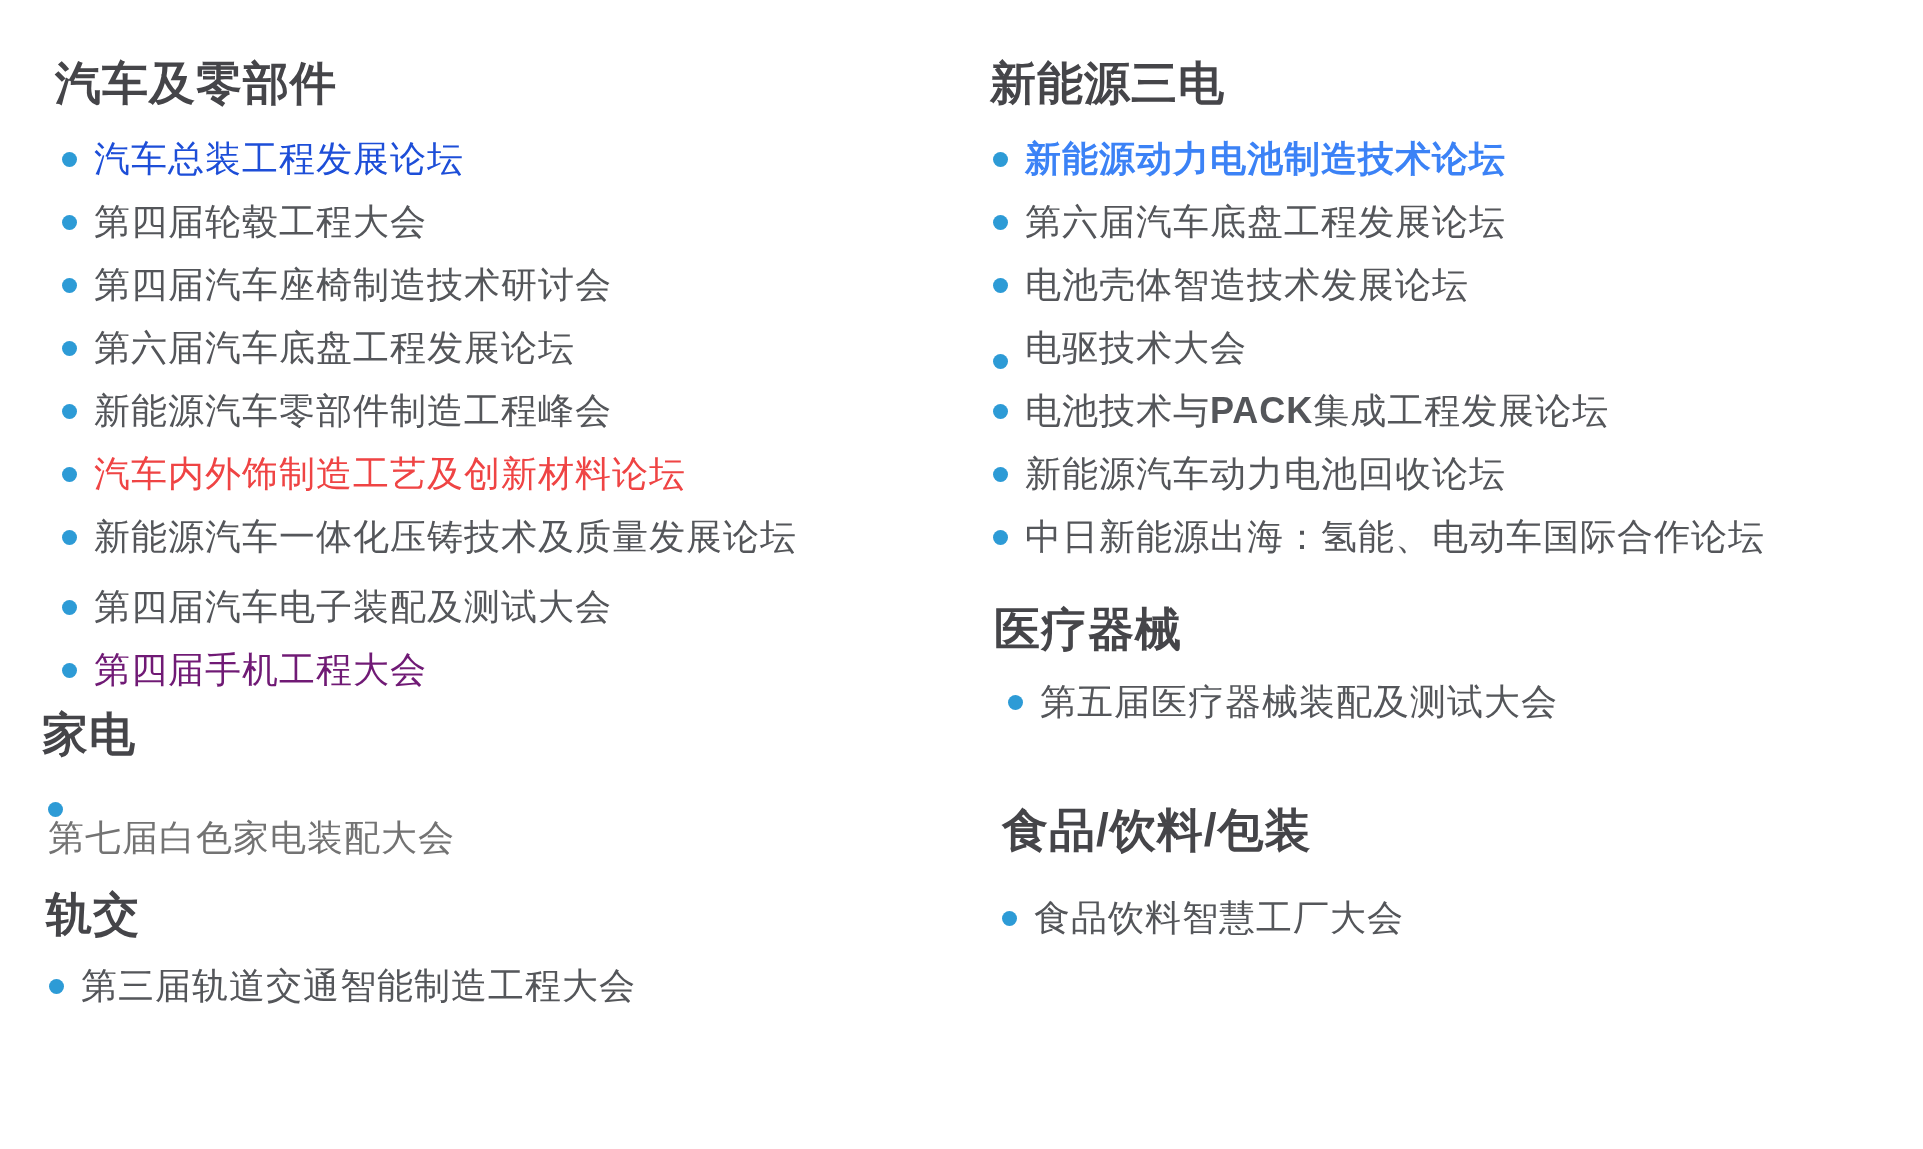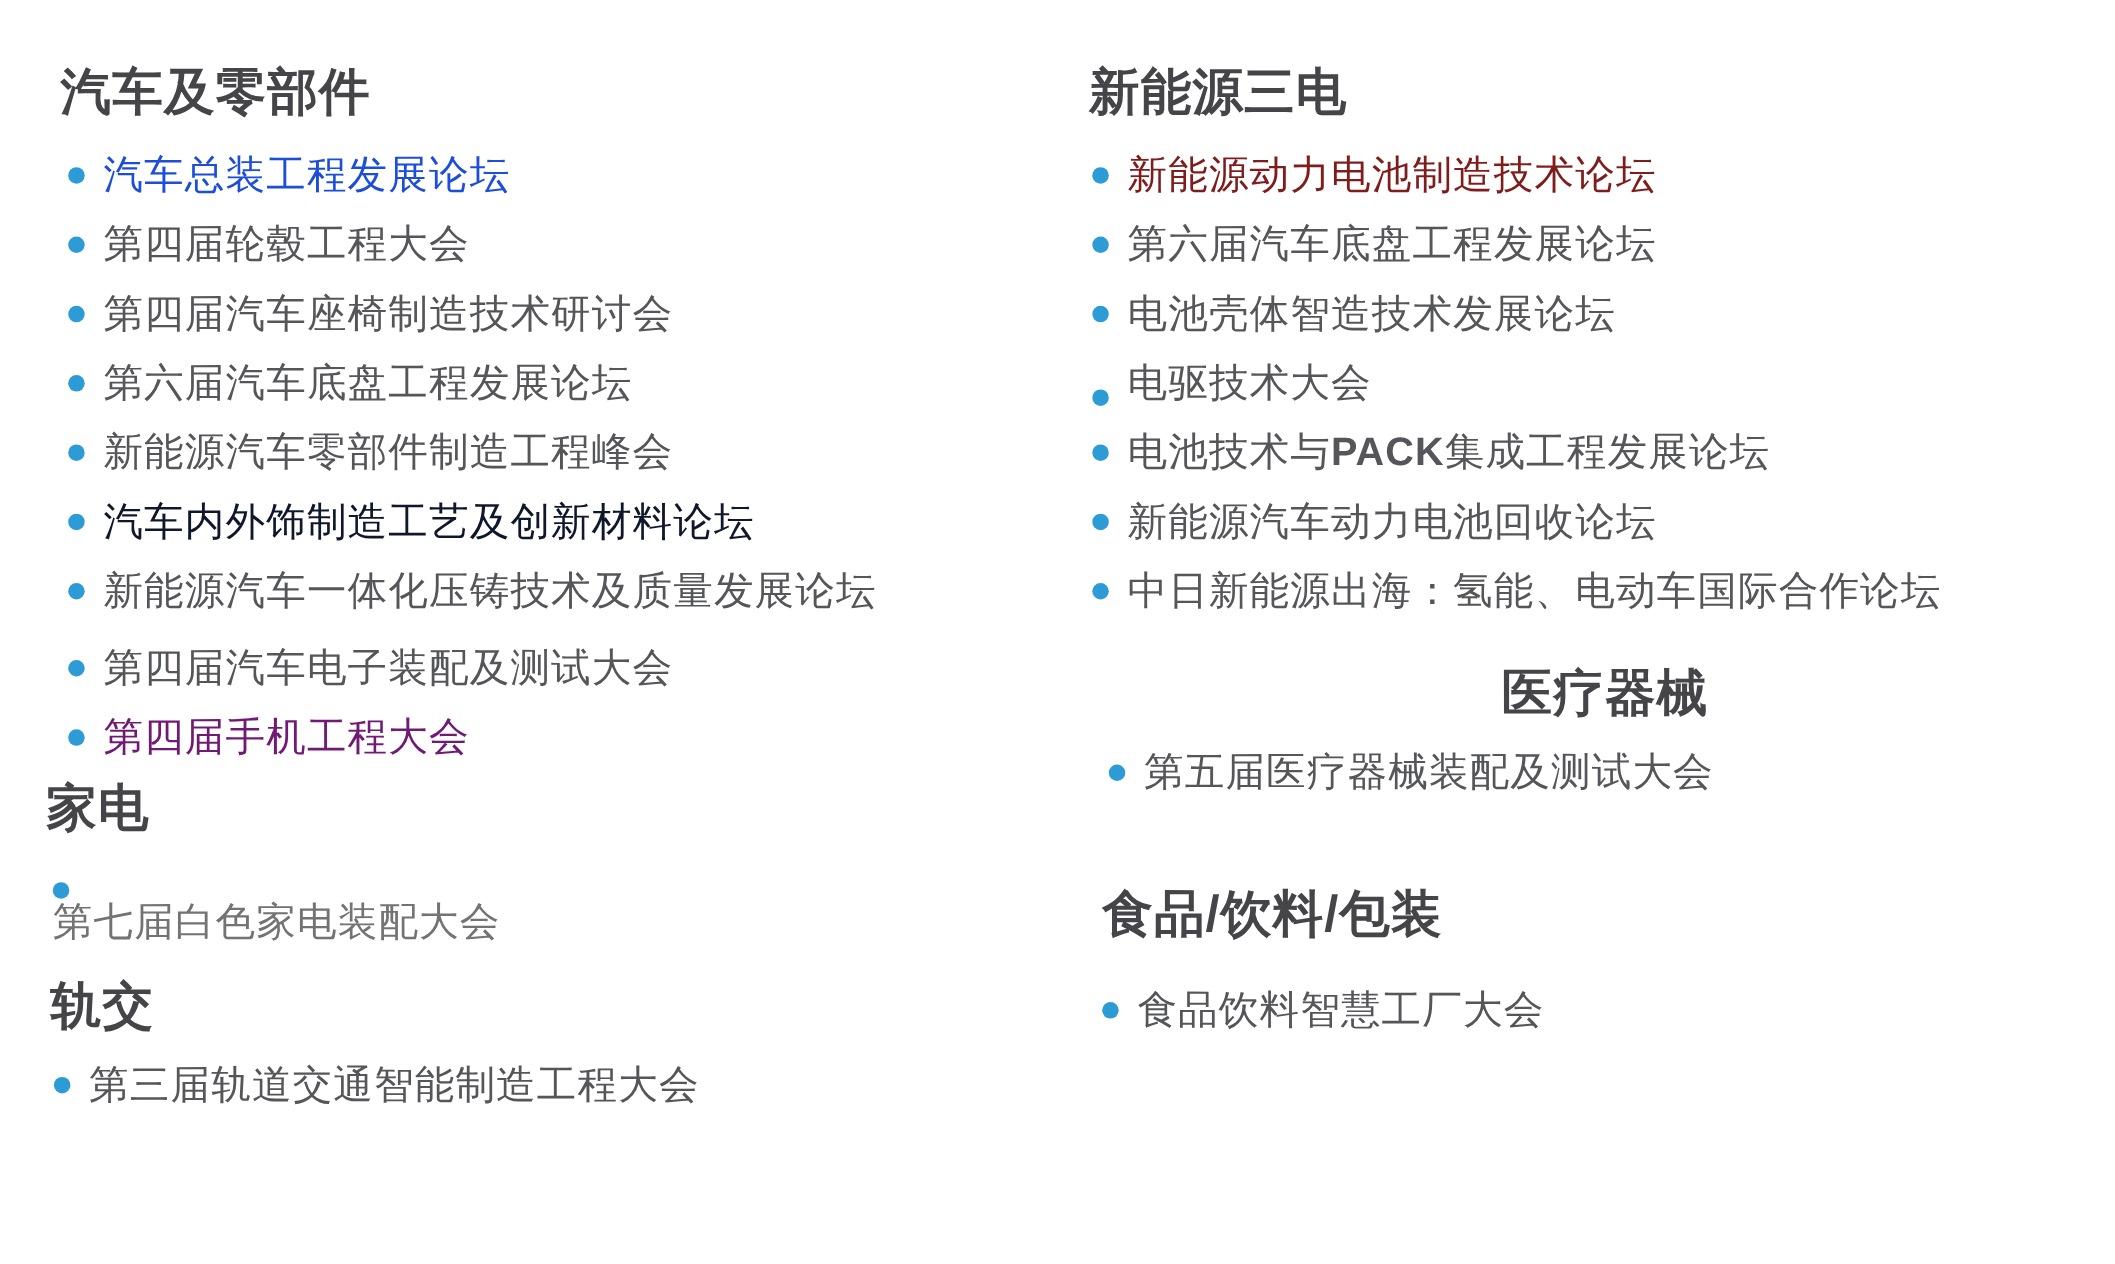--- a/index.html
+++ b/index.html
@@ -63,21 +63,21 @@
   .section[data-section="electronics"]     .section-title { margin-top: 44px; }
   .section[data-section="electronics"]     .topic-list    { margin-top: 28px; margin-left: 7px; }
   .section[data-section="home-appliance"]  .section-title { margin-top: 18px; margin-left: -13px; }
   .section[data-section="home-appliance"]  .topic-list    { margin-top: 28px; margin-left: -7px; }
   .section[data-section="rail-transit"]    .section-title { margin-top: 30px; margin-left: -9px; }
   .section[data-section="rail-transit"]    .topic-list    { margin-top: 24px; margin-left: -6px; }
 
   
   .section[data-section="nev-three-electric"] .section-title { margin-top: 0; }
   .section[data-section="nev-three-electric"] .topic-list    { margin-top: 28px; margin-left: 3px; }
-  .section[data-section="medical-devices"]    .section-title { margin-top: 46px; margin-left: 28px; text-align: center; }
+  .section[data-section="medical-devices"]    .section-title { margin-top: 46px; margin-left: 4px; }
   .section[data-section="medical-devices"]    .topic-list    { margin-top: 26px; margin-left: 18px; }
   .section[data-section="food-bev-packaging"] .section-title { margin-top: 82px; margin-left: 12px; }
   .section[data-section="food-bev-packaging"] .topic-list    { margin-top: 40px; margin-left: 12px; }
 </style>
 </head>
 <body>
 
 <div class="page">
   <div class="column left">
   <section class="section" data-section="auto-parts">
@@ -101,21 +101,21 @@
   <li class="topic-item" style="color: rgb(84, 86, 90);">
     <span class="bullet-dot" style="background: rgb(45, 155, 214);"></span>
     <span class="item-text">第六届汽车底盘工程发展论坛</span>
   </li>
 
   <li class="topic-item" style="color: rgb(84, 86, 90);">
     <span class="bullet-dot" style="background: rgb(45, 155, 214);"></span>
     <span class="item-text">新能源汽车零部件制造工程峰会</span>
   </li>
 
-  <li class="topic-item" style="color: #0f172a;">
+  <li class="topic-item" style="color: #ef4444;">
     <span class="bullet-dot" style="background: rgb(45, 155, 214);"></span>
     <span class="item-text">汽车内外饰制造工艺及创新材料论坛</span>
   </li>
 
   <li class="topic-item" style="color: rgb(84, 86, 90);">
     <span class="bullet-dot" style="background: rgb(45, 155, 214);"></span>
     <span class="item-text">新能源汽车一体化压铸技术及质量发展论坛</span>
   </li>
 </ul>
   </section>
@@ -151,21 +151,21 @@
     <span class="bullet-dot" style="background: rgb(45, 155, 214);"></span>
     <span class="item-text">第三届轨道交通智能制造工程大会</span>
   </li>
 </ul>
   </section>
 </div>
   <div class="column right">
   <section class="section" data-section="nev-three-electric">
     <h2 class="section-title" style="color: rgb(69, 69, 73);">新能源三电</h2>
     <ul class="topic-list">
-  <li class="topic-item" style="color: #7f1d1d;">
+  <li class="topic-item" style="color: #3b82f6; font-weight: bold;">
     <span class="bullet-dot" style="background: rgb(45, 155, 214);"></span>
     <span class="item-text">新能源动力电池制造技术论坛</span>
   </li>
 
   <li class="topic-item" style="color: rgb(84, 86, 90);">
     <span class="bullet-dot" style="background: rgb(45, 155, 214);"></span>
     <span class="item-text">第六届汽车底盘工程发展论坛</span>
   </li>
 
   <li class="topic-item" style="color: rgb(84, 86, 90);">

